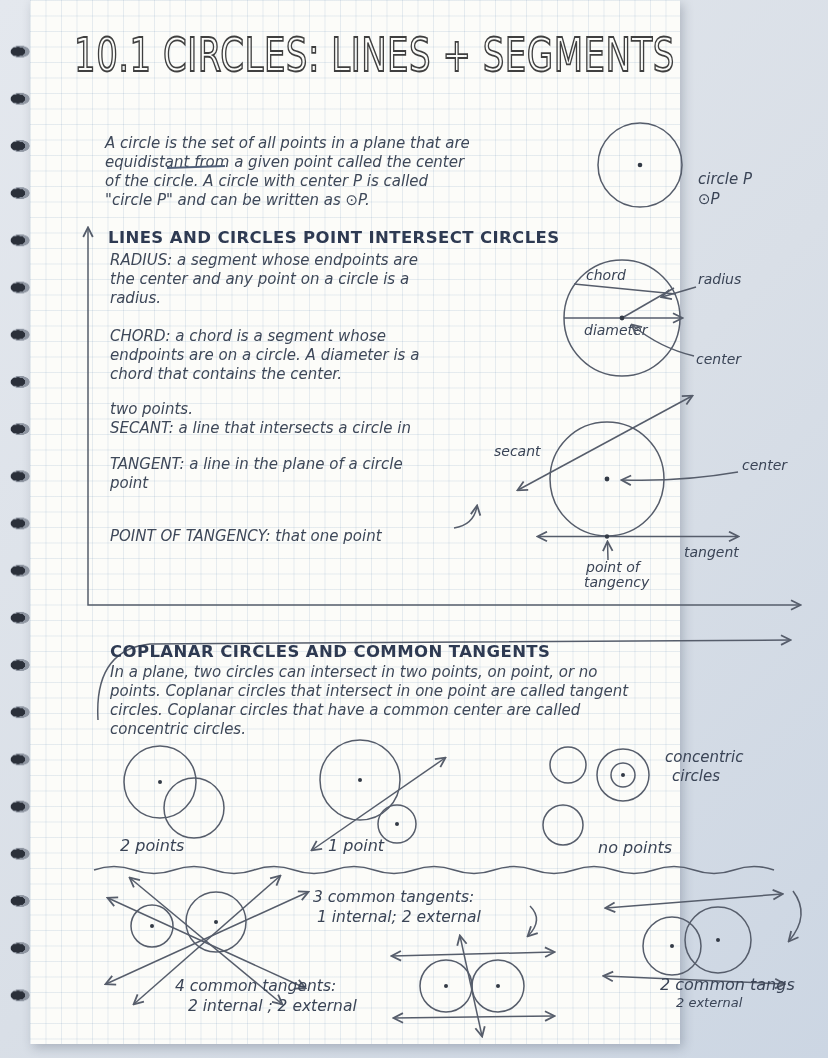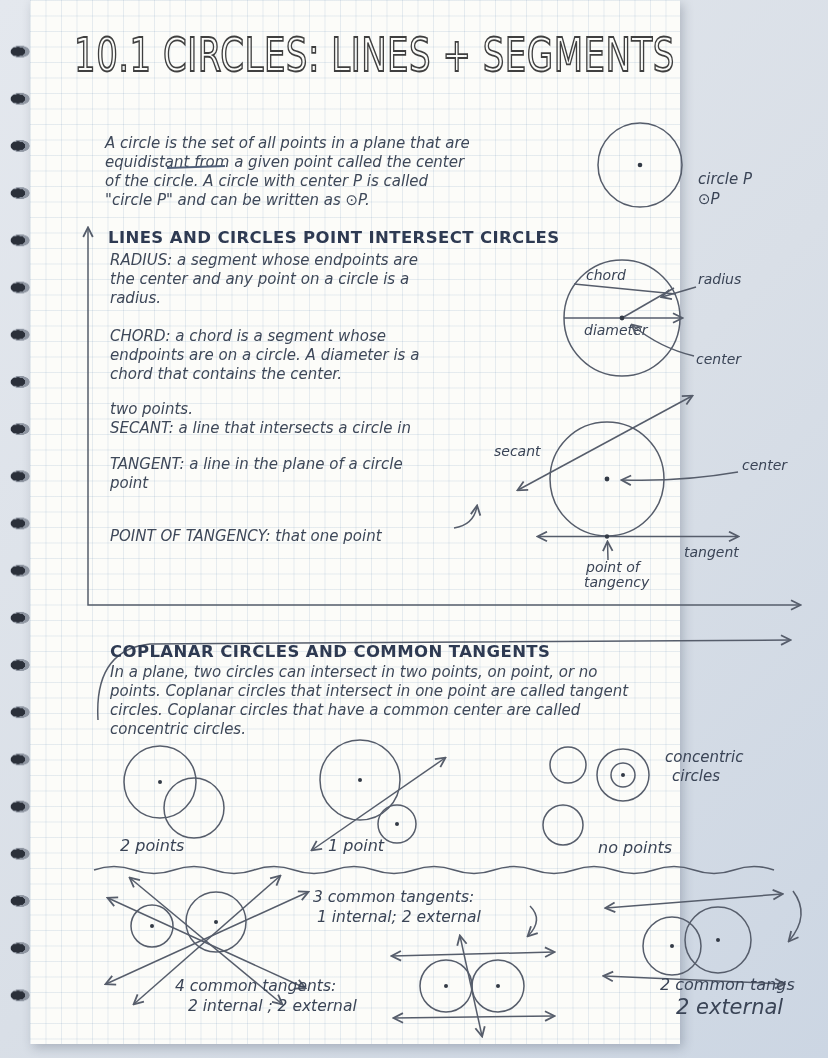--- a/index.html
+++ b/index.html
@@ -208,15 +208,15 @@
     <circle class="ln" cx="120" cy="58" r="33"></circle>
     <circle class="dot" cx="74" cy="64" r="2"></circle>
     <circle class="dot" cx="120" cy="58" r="2"></circle>
     <line class="ln" x1="8" y1="26" x2="184" y2="12" marker-start="url(#ah)" marker-end="url(#ah)"></line>
     <line class="ln" x1="6" y1="94" x2="186" y2="102" marker-start="url(#ah)" marker-end="url(#ah)"></line>
   </svg>
   <svg class="sketch" style="left:735px;top:885px" width="40" height="65" viewBox="0 0 40 65">
     <path class="ln" d="M28,6 Q46,30 24,56" marker-end="url(#ah)"></path>
   </svg>
   <div class="label" style="left:630px;top:975px;font-size:16px">2 common tangs</div>
-  <div class="label" style="left:646px;top:995px;font-size:21px">2 external</div>
+  <div class="label" style="left:646px;top:995px;font-size:13px">2 external</div>
 
 </div>
 
 </body></html>

